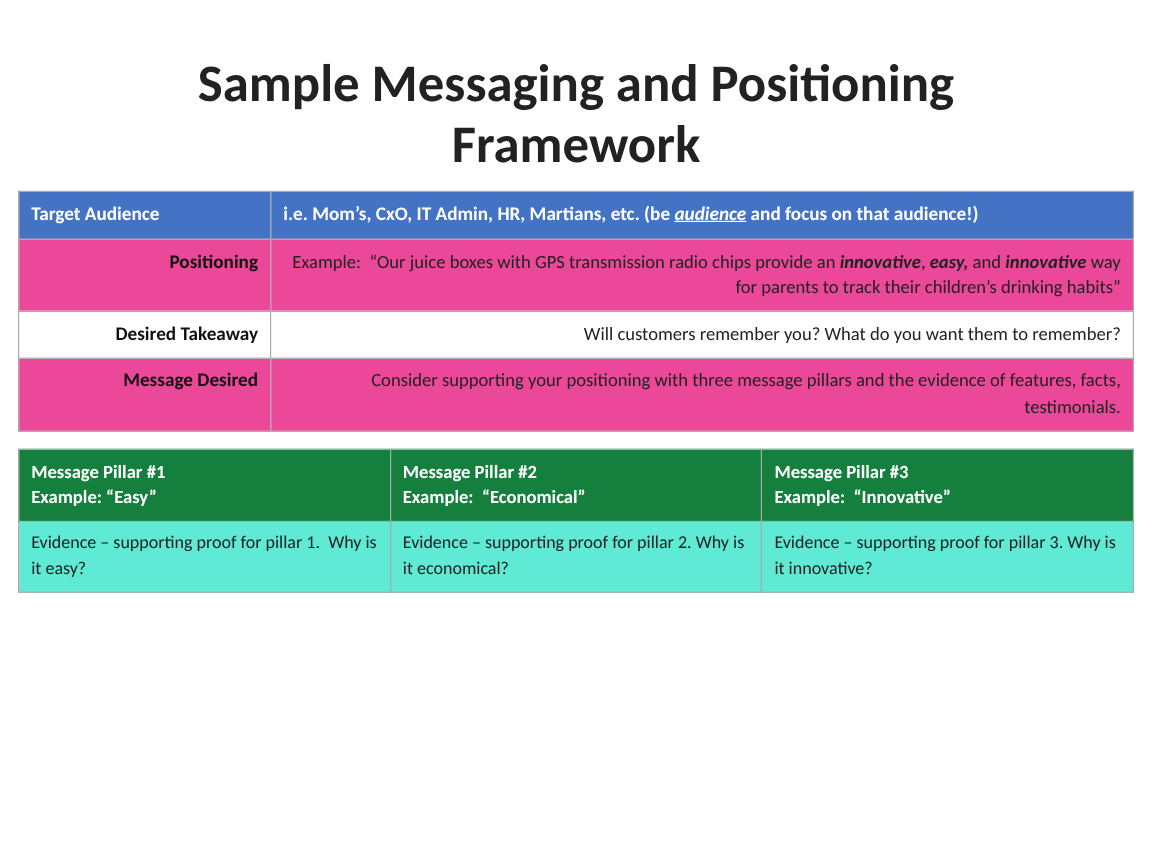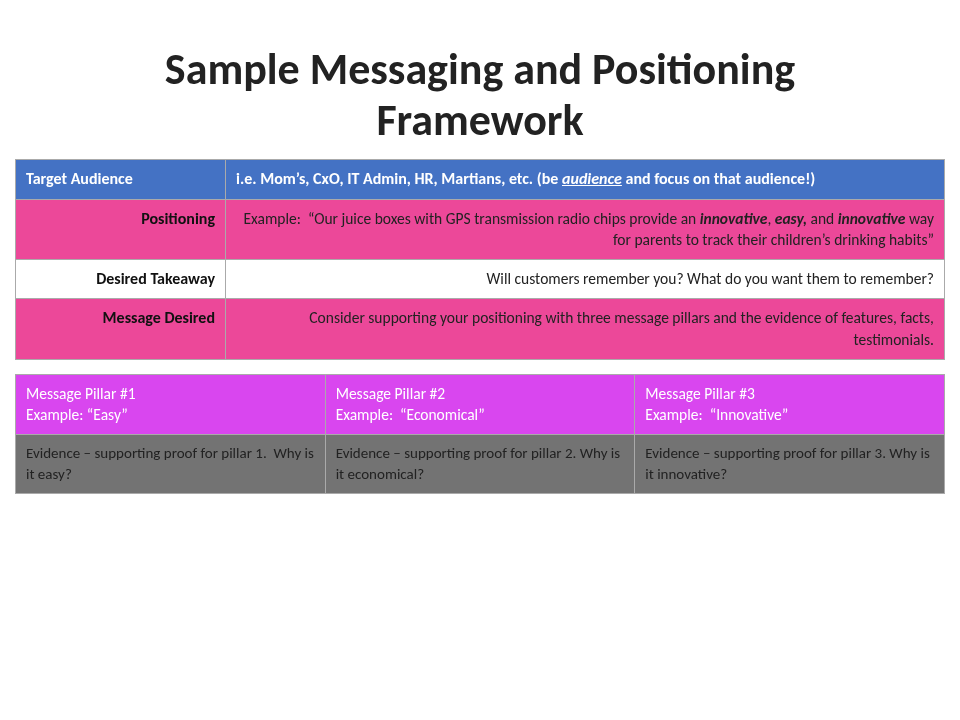--- a/index.html
+++ b/index.html
@@ -63,27 +63,27 @@
     }
     .pillars-table td {
       border: 1px solid #aaa;
       vertical-align: top;
       padding: 8px 10px;
       font-size: 15px;
       line-height: 1.4;
       width: 33.33%;
     }
     .pillars-table .pillar-header {
-      background: #d946ef;
+      background: #15803d;
       color: #ffffff;
-      font-weight: normal;
+      font-weight: bold;
       font-size: 15.5px;
     }
     .pillars-table .pillar-content {
-      background: #737373;
+      background: #5eead4;
       color: #222;
     }
   </style>
 </head>
 <body>
 
 <div class="page-title">
   Sample Messaging and Positioning<br>Framework
 </div>
 

